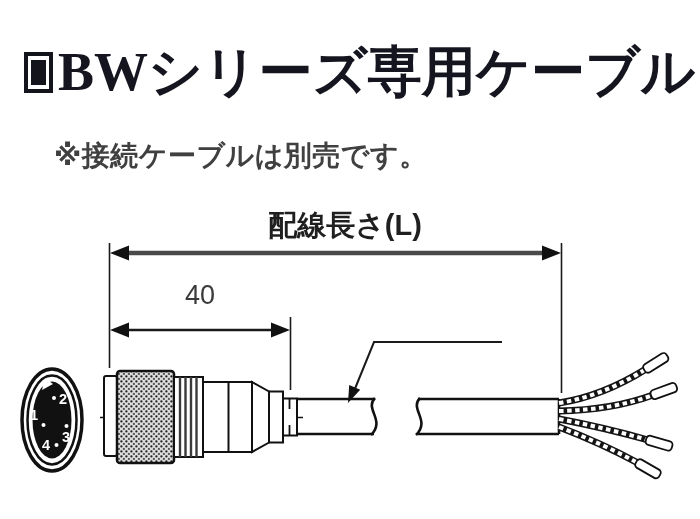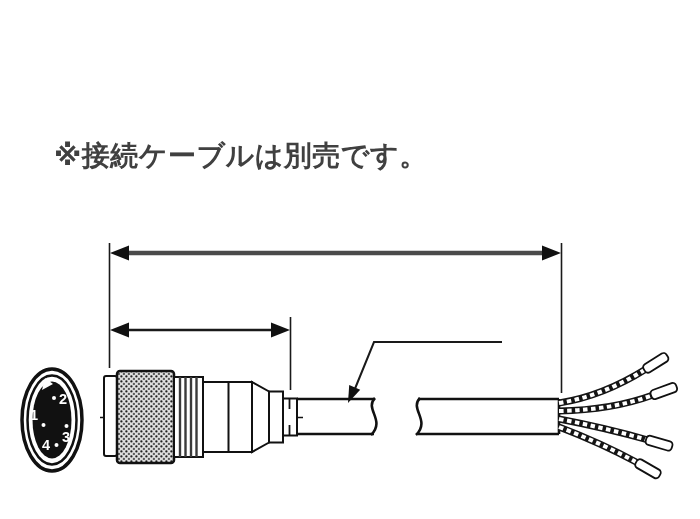--- a/index.html
+++ b/index.html
@@ -43,20 +43,26 @@
   svg text.pin{
     font-family:"Liberation Sans","DejaVu Sans",sans-serif;
     font-size:14.5px;font-weight:bold;fill:#ffffff;
   }
 </style>
 </head>
 <body>
 
 <div class="page">
 
+  <div class="title-row">
+    <span class="bullet">
+      <span class="bullet-inner"></span>
+    </span>
+    <span class="title-text">BWシリーズ専用ケーブル</span>
+  </div>
   <div class="note-text">※接続ケーブルは別売です。</div>
 
   <svg width="700" height="519" viewBox="0 0 700 519">
     <defs>
       <pattern id="knurl" width="5" height="5" patternUnits="userSpaceOnUse">
         <rect width="5" height="5" fill="#dedede"></rect>
         <circle cx="1.4" cy="1.4" r="1.15" fill="#1f1f1f"></circle>
         <circle cx="3.9" cy="3.9" r="1.15" fill="#5a5a5a"></circle>
       </pattern>
     </defs>
@@ -149,14 +155,16 @@
       <g>
         <path d="M559,427 Q601,443 638,463" fill="none" stroke="#151515" stroke-width="7"></path>
         <path d="M559,427 Q601,443 638,463" fill="none" stroke="#fff" stroke-width="4" stroke-dasharray="4.5 3.5"></path>
         <g transform="translate(638,463) rotate(30)">
           <rect x="-2" y="-4.75" width="27" height="9.5" rx="3.5" fill="#fff" stroke="#111" stroke-width="1.8"></rect>
         </g>
       </g>
     </g>
   </svg>
 
+  <div class="lbl lbl-wiring">配線長さ(L)</div>
+  <div class="lbl lbl-40">40</div>
 
 </div>
 
 </body></html>

